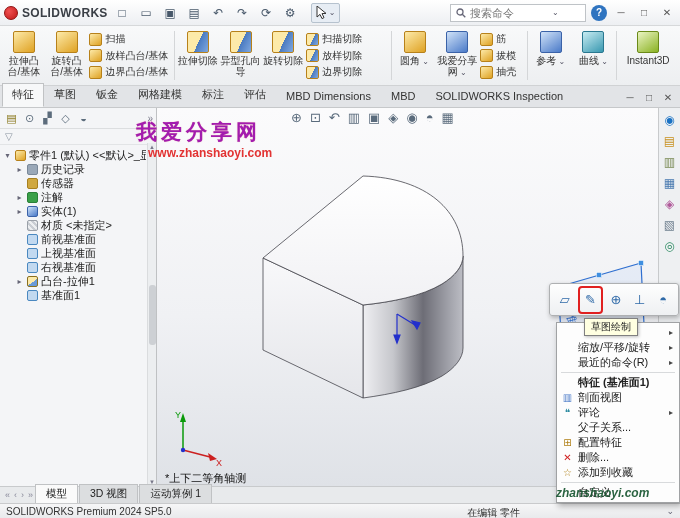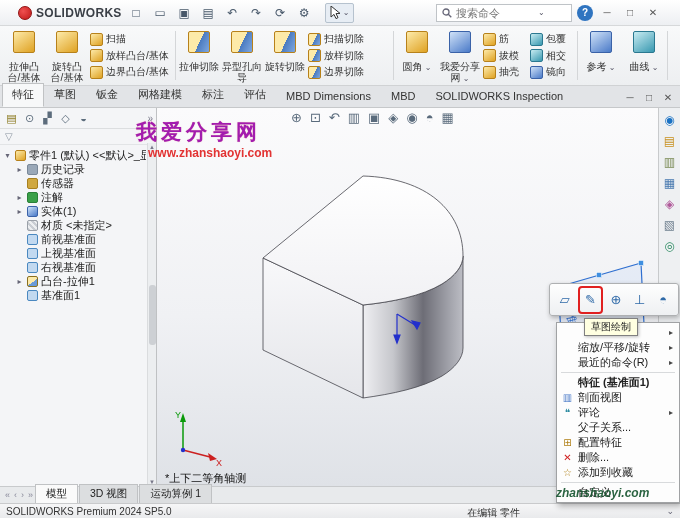--- a/index.html
+++ b/index.html
@@ -2,40 +2,40 @@
 <html><head>
 <meta charset="utf-8">
 <style>
   * { margin:0; padding:0; box-sizing:border-box; }
   html,body { width:680px; height:518px; overflow:hidden; }
   body { position:relative; font-family:"Liberation Sans","DejaVu Sans",sans-serif; font-size:11px; color:#222; background:#e9eaec; }
   .abs { position:absolute; }
 
   
   .titlebar { left:0; top:0; width:680px; height:26px; background:linear-gradient(#ffffff,#edeff2);
-              border-bottom:1px solid #d6d8da; display:flex; align-items:center; gap:5px; padding:0 18px; }
+              border-bottom:1px solid #d6d8da; display:flex; align-items:center; gap:5px; padding:0 4px; }
   .logo { display:flex; align-items:center; gap:4px; }
   .logo-gear { width:14px; height:14px; border-radius:50%; background:radial-gradient(circle at 35% 35%, #f05050, #c01818); border:1px solid #901010; }
   .logo-text { font-weight:bold; font-size:12px; color:#3a3f46; letter-spacing:.3px; }
   .qicon { width:19px; height:18px; display:flex; align-items:center; justify-content:center;
            font-size:12px; color:#48586a; border-radius:2px; }
   .sel-tool { display:flex; align-items:center; gap:2px; border:1px solid #b6c2ce; background:#e7edf4;
               border-radius:2px; height:20px; padding:0 4px; margin-left:6px; }
   .sel-tool .caret, .caret-glyph { font-size:8px; color:#556; }
   .search-box { margin-left:auto; display:flex; align-items:center; gap:4px; border:1px solid #bfc3c7;
                 background:#fff; height:18px; padding:0 5px; width:136px; }
   .search-box input { border:none; outline:none; width:78px; font-size:11px; color:#667; font-family:inherit; background:transparent; }
   .help-btn { width:16px; height:16px; border-radius:50%; background:#2f74c0; color:#fff; display:flex;
               align-items:center; justify-content:center; font-size:10px; font-weight:bold; }
   .winbtn { width:18px; height:16px; display:flex; align-items:center; justify-content:center; color:#555; font-size:10px; }
 
   
   .ribbon { left:0; top:26px; width:680px; height:60px; background:linear-gradient(#f8f9fa,#edeff1);
             border-bottom:1px solid #d0d2d4; display:flex; align-items:stretch; padding:2px 3px; gap:1px; }
-  .rbn-large { width:42px; display:flex; flex-direction:column; align-items:center; padding-top:3px; gap:8px; border-radius:3px; }
+  .rbn-large { width:42px; display:flex; flex-direction:column; align-items:center; padding-top:3px; gap:2px; border-radius:3px; }
   .rbn-large .lbl { font-size:10px; line-height:11px; text-align:center; color:#333; }
   .rbn-large.has-caret .lbl::after { content:" ⌄"; font-size:8px; color:#556; }
   .rbn-wide { width:58px; }
   .rbn-stack { display:flex; flex-direction:column; justify-content:space-between; padding:3px 1px; width:84px; }
   .rbn-stack.narrow { width:46px; }
   .rbn-small { display:flex; align-items:center; gap:3px; height:16px; font-size:10px; color:#333; white-space:nowrap; overflow:hidden; }
   .vsep { width:1px; background:#d4d6d8; margin:3px 1px; }
   .cicon { border-radius:2px; flex:none; }
   .cicon.lg { width:22px; height:22px; }
   .cicon.sm { width:13px; height:13px; }
@@ -229,44 +229,34 @@
     </div>
     <div class="rbn-small">
       <span class="cicon sm c-gold"></span>
       <span>拔模</span>
     </div>
     <div class="rbn-small">
       <span class="cicon sm c-gold"></span>
       <span>抽壳</span>
     </div>
   </div>
-  <div class="rbn-stack narrow">
-    <div class="rbn-small">
-      <span class="cicon sm c-teal"></span>
-      <span>包覆</span>
-    </div>
-    <div class="rbn-small">
-      <span class="cicon sm c-teal"></span>
-      <span>相交</span>
-    </div>
-    <div class="rbn-small">
-      <span class="cicon sm c-blue"></span>
-      <span>镜向</span>
-    </div>
-  </div>
   <div class="vsep"></div>
   <div class="rbn-large has-caret">
     <span class="cicon lg c-blue"></span>
     <span class="lbl">参考</span>
   </div>
   <div class="rbn-large has-caret">
     <span class="cicon lg c-teal"></span>
     <span class="lbl">曲线</span>
   </div>
   <div class="vsep"></div>
+  <div class="rbn-large rbn-wide">
+    <span class="cicon lg c-green"></span>
+    <span class="lbl">Instant3D</span>
+  </div>
 </div>
 
 <div class="abs cmdtabs">
   <span class="ctab active">特征</span>
   <span class="ctab">草图</span>
   <span class="ctab">钣金</span>
   <span class="ctab">网格建模</span>
   <span class="ctab">标注</span>
   <span class="ctab">评估</span>
   <span class="ctab">MBD Dimensions</span>

